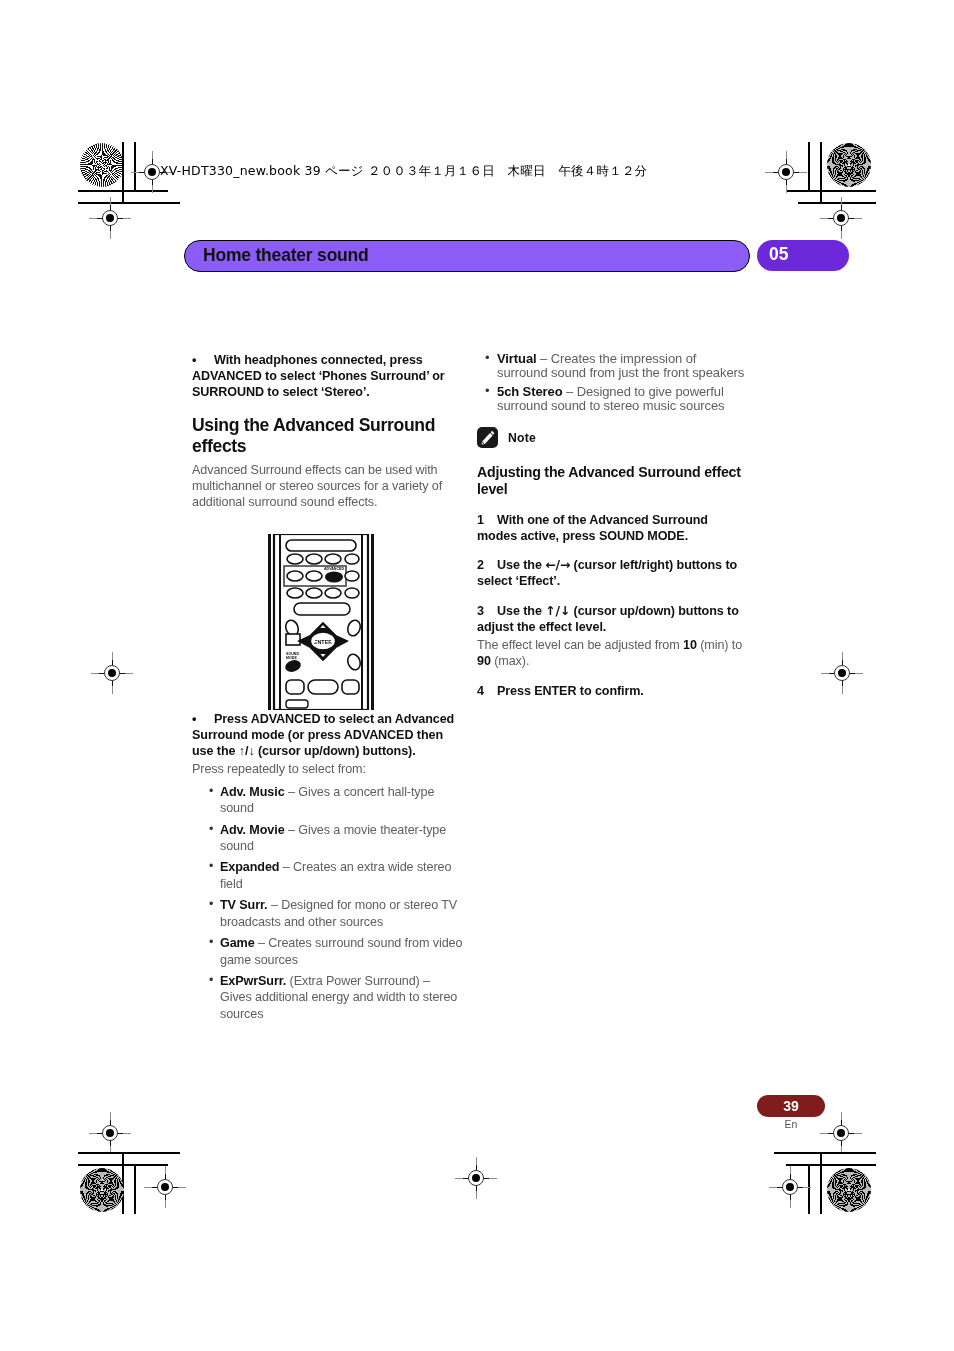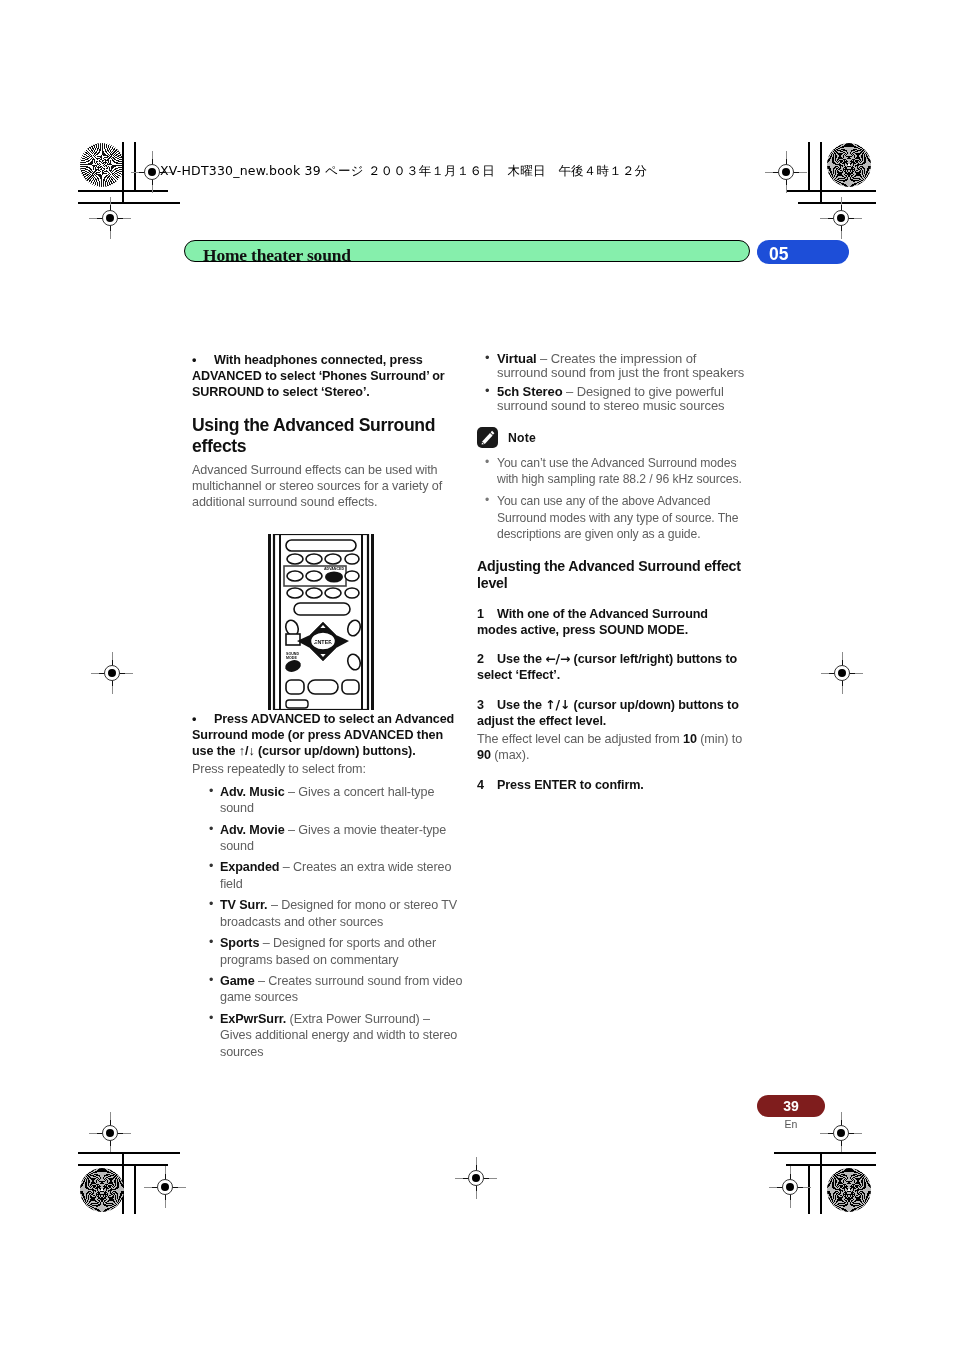--- a/index.html
+++ b/index.html
@@ -74,39 +74,38 @@
     font-size: 12.5px;
     color: #000;
     letter-spacing: 0.2px;
     white-space: nowrap;
   }
 
   
   .runhead {
     position: absolute;
     left: 184px; top: 240px;
-    width: 566px; height: 22px;
+    width: 566px; height: 32px;
     border: 1.6px solid #000;
     border-radius: 16px;
-    background: #86efac;
-    font-family: Liberation Serif, serif;
+    background: #8b5cf6;
   }
   .runhead-title {
     position: absolute;
     left: 18px; top: 4px;
     font-size: 17.5px;
     font-weight: bold;
     color: #111;
     letter-spacing: -0.2px;
   }
   .chapter-pill {
     position: absolute;
     left: 757px; top: 240px;
-    width: 92px; height: 24px;
-    background: #1d4ed8;
+    width: 92px; height: 31px;
+    background: #6d28d9;
     border-radius: 15.5px;
     color: #fff;
   }
   .chapter-pill span {
     position: absolute;
     left: 12px; top: 4px;
     font-size: 17.5px;
     font-weight: bold;
     letter-spacing: 0px;
   }
@@ -430,21 +429,20 @@
 
   <p class="bullet-top"><span class="dot">•</span><span>Press ADVANCED to select an Advanced Surround mode (or press ADVANCED then use the ↑/↓ (cursor up/down) buttons).</span></p>
 
   <p class="p-body" style="margin-bottom:6px;">Press repeatedly to select from:</p>
 
   <ul class="blist">
     <li><b>Adv. Music</b><span> – Gives a concert hall-type sound</span></li>
     <li><b>Adv. Movie</b><span> – Gives a movie theater-type sound</span></li>
     <li><b>Expanded</b><span> – Creates an extra wide stereo field</span></li>
     <li><b>TV Surr.</b><span> – Designed for mono or stereo TV broadcasts and other sources</span></li>
-    <li><b>Sports</b><span> – Designed for sports and other programs based on commentary</span></li>
     <li><b>Game</b><span> – Creates surround sound from video game sources</span></li>
     <li><b>ExPwrSurr.</b><span> (Extra Power Surround) – Gives additional energy and width to stereo sources</span></li>
   </ul>
 </div>
 
 <div class="remote-wrap">
   <svg width="118" height="176" viewBox="0 0 118 176">
 
     <rect x="12" y="0" width="94" height="176" fill="#ffffff" stroke="#111" stroke-width="2.2"></rect>
 
@@ -515,24 +513,20 @@
     <div class="note-icon">
       <svg width="21" height="21" viewBox="0 0 21 21">
         <path d="M5.2 14.6 L13.0 6.0 L15.6 8.4 L7.8 17.0 L4.6 17.6 Z" fill="#ffffff"></path>
         <path d="M13.6 5.3 L15.1 3.8 L17.4 6.2 L15.9 7.7 Z" fill="#ffffff"></path>
         <path d="M5.0 14.9 L7.6 17.2" stroke="#1a1a1a" stroke-width="0.9" fill="none"></path>
       </svg>
     </div>
     <div class="note-label">Note</div>
   </div>
 
-  <ul class="nlist">
-    <li>You can’t use the Advanced Surround modes with high sampling rate 88.2 / 96 kHz sources.</li>
-    <li>You can use any of the above Advanced Surround modes with any type of source. The descriptions are given only as a guide.</li>
-  </ul>
 
   <h3 class="h3">Adjusting the Advanced Surround effect level</h3>
 
 
   <p class="step"><span class="num">1</span><span>With one of the Advanced Surround modes active, press SOUND MODE.</span></p>
 
   <p class="step"><span class="num">2</span><span>Use the </span><span class="arrow">←/→</span><span> (cursor left/right) buttons to select ‘Effect’.</span></p>
 
   <p class="step"><span class="num">3</span><span>Use the </span><span class="arrow">↑/↓</span><span> (cursor up/down) buttons to adjust the effect level.</span></p>
 

